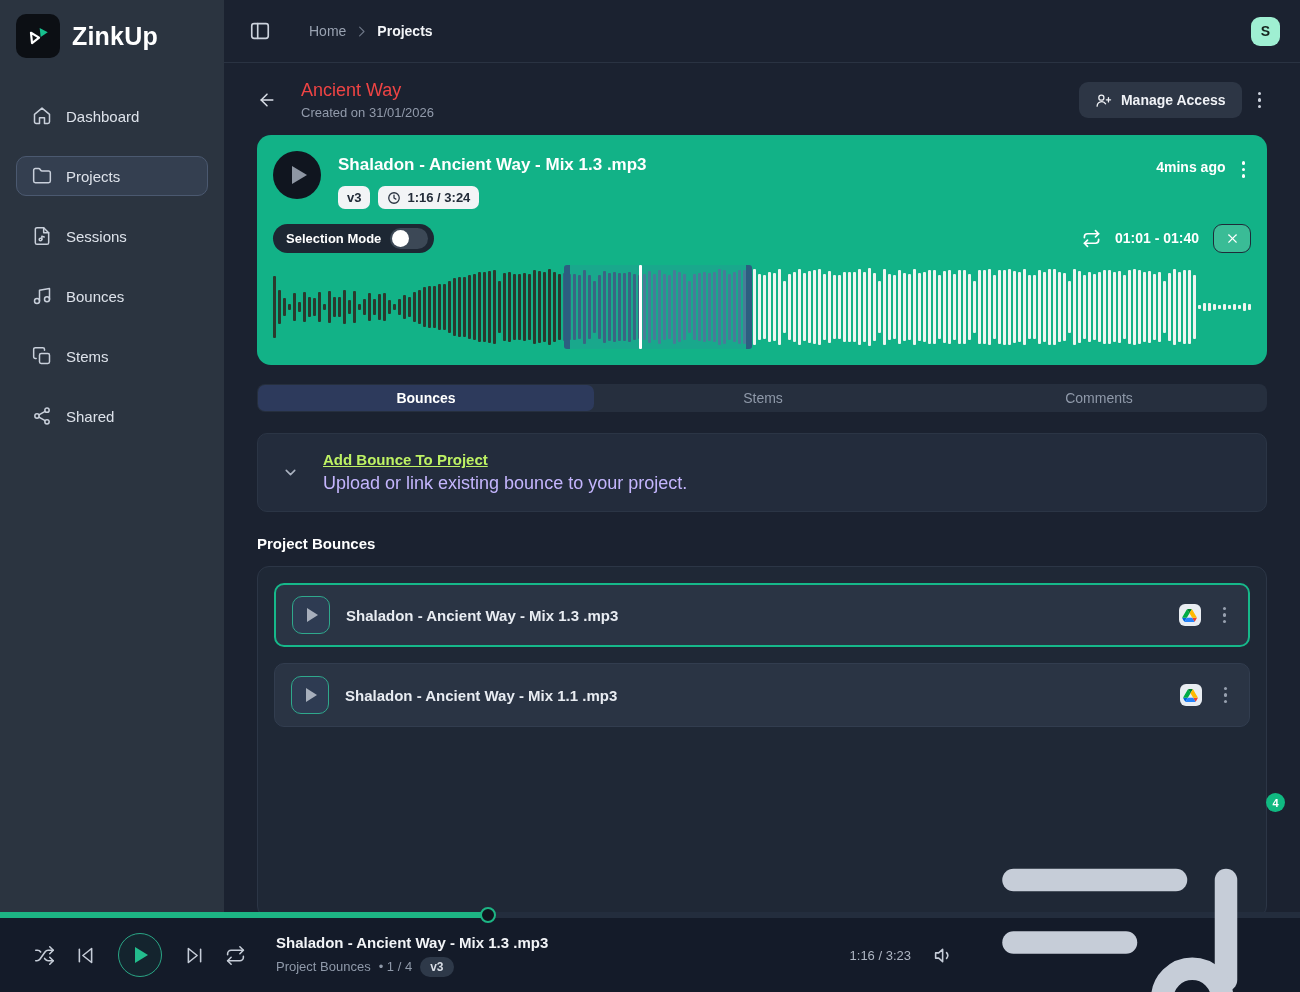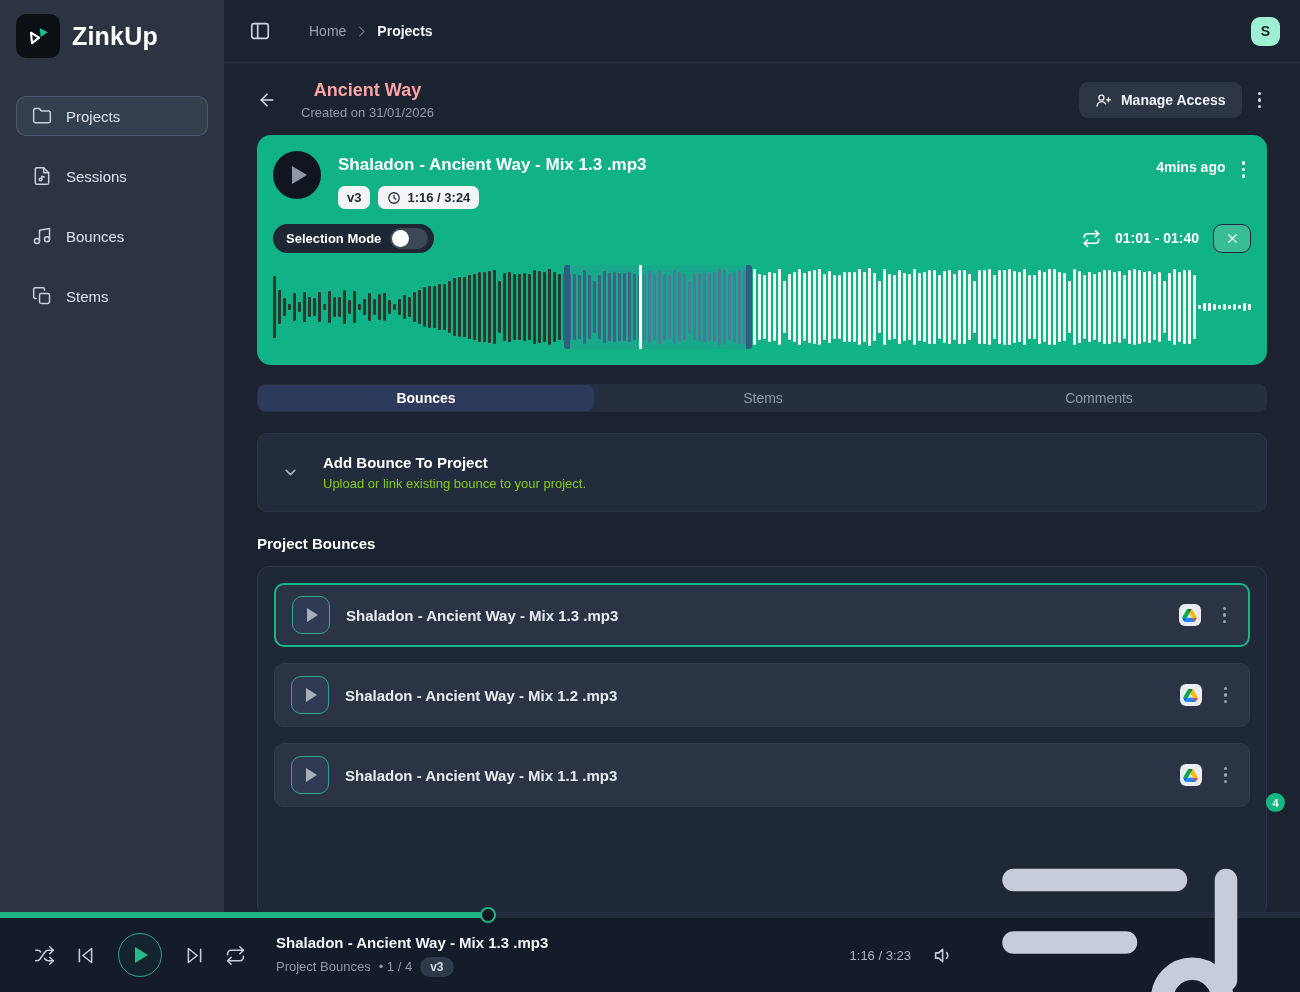--- a/index.html
+++ b/index.html
@@ -25,21 +25,21 @@
   .crumbs { display:flex; align-items:center; gap:8px; margin-left:38px; font-size:14px; }
   .crumb-a { color:#99a2b1; cursor:pointer; }
   .crumb-sep { width:15px; height:15px; color:#6e7787; }
   .crumb-b { color:#f2f4f7; font-weight:700; cursor:pointer; }
   .avatar { margin-left:auto; width:29px; height:29px; border-radius:9px; background:#9fefd2; color:#15231d;
     font-size:14px; font-weight:700; display:flex; align-items:center; justify-content:center; cursor:pointer; }
 
   .content { padding:17px 33px 0 33px; }
   .page-head { display:flex; align-items:center; margin-bottom:15px; }
   .back-btn { width:20px; height:20px; color:#dbe0e8; cursor:pointer; margin-right:24px; }
-  .ph-title { font-size:18px; font-weight:700; color:#fca5a5;text-align:center; }
+  .ph-title { font-size:18px; font-weight:400; color:#ef4444; }
   .ph-sub { font-size:13px; color:#929bab; margin-top:4px; }
   .manage-btn { margin-left:auto; height:36px; background:#2d3645; border-radius:9px; display:flex; align-items:center;
     gap:9px; padding:0 16px; font-size:14px; font-weight:700; color:#f0f2f6; cursor:pointer; }
   .manage-btn .nicon { width:17px; height:17px; }
   .kebab { display:flex; flex-direction:column; gap:3px; align-items:center; padding:6px; cursor:pointer; }
   .kebab i { width:3.5px; height:3.5px; border-radius:50%; background:#cdd3dd; display:block; }
   .kebab.white i { background:#ffffff; }
   .kebab.grey i { background:#97a0af; }
   .head-kebab { margin-left:10px; }
 
@@ -80,22 +80,22 @@
 
   
   .tabs { margin-top:19px; width:1010px; height:28px; background:#262f3e; border-radius:8px; display:flex; }
   .tab { flex:1; display:flex; align-items:center; justify-content:center; font-size:14px; color:#8f99a9; border-radius:7px; cursor:pointer; }
   .tab.active { background:#2d3a5c; color:#fff; font-weight:700; margin:1px; }
 
   
   .add-card { margin-top:21px; width:1010px; height:79px; background:#232c3c; border:1px solid #2b3545; border-radius:10px;
     display:flex; align-items:center; padding:0 24px; gap:24px; cursor:pointer; }
   .add-card .chev { width:17px; height:17px; color:#aab2c0; }
-  .add-title { font-size:15px; font-weight:700; color:#ffffff; }
-  .add-sub { font-size:13px; color:#84cc16; margin-top:5px; }
+  .add-title { font-size:15px; font-weight:700; color:#bef264;text-decoration:underline; }
+  .add-sub { font-size:18px; color:#c4b5fd; margin-top:5px; }
 
   
   .pb-head { margin-top:23px; font-size:15px; font-weight:700; color:#fff; }
   .pb-container { margin-top:14px; width:1010px; height:352px; background:#1f2836; border:1px solid #2c3646; border-radius:12px; padding:16px; overflow:hidden; }
   .brow { position:relative; width:976px; height:64px; background:#2a3444; border-radius:10px; display:flex; align-items:center;
     padding:0 16px; margin-bottom:16px; border:1px solid #323d4f; cursor:pointer; }
   .brow.active { border:2px solid #16b88a; }
   .row-play { width:38px; height:38px; border-radius:10px; background:#2e3b52; border:1.5px solid #2fa88c;
     display:flex; align-items:center; justify-content:center; cursor:pointer; flex:0 0 38px; }
   .row-play .tri { border-width:7px 0 7px 11px; border-color:transparent transparent transparent #a7afbc; margin-left:3px; }
@@ -135,20 +135,28 @@
       <div class="logo-box">
         <svg width="26" height="26" viewBox="0 0 24 24">
           <path d="M13.5 4.5 L21 8.5 L14.5 13 Z" fill="#17c08e"></path>
           <path d="M5.5 9 L13 13.5 L6.5 18.5 Z" fill="none" stroke="#ffffff" stroke-width="2" stroke-linejoin="round"></path>
         </svg>
       </div>
       <div class="logo-name">ZinkUp</div>
     </div>
 
     <nav>
+      <div class="nav-item">
+        <span class="nicon">
+            <svg class="ic" viewBox="0 0 24 24">
+              <path d="m3 10 9-7.5L21 10v9a2 2 0 0 1-2 2h-4v-7h-6v7H5a2 2 0 0 1-2-2z"></path>
+            </svg>
+          </span>
+        <span>Dashboard</span>
+      </div>
       <div class="nav-item active">
         <span class="nicon">
             <svg class="ic" viewBox="0 0 24 24">
               <path d="M4 20h16a2 2 0 0 0 2-2V8a2 2 0 0 0-2-2h-7.9a2 2 0 0 1-1.7-.9l-.8-1.2A2 2 0 0 0 7.9 3H4a2 2 0 0 0-2 2v13a2 2 0 0 0 2 2Z"></path>
             </svg>
           </span>
         <span>Projects</span>
       </div>
       <div class="nav-item">
         <span class="nicon">
@@ -172,20 +180,32 @@
         <span>Bounces</span>
       </div>
       <div class="nav-item">
         <span class="nicon">
             <svg class="ic" viewBox="0 0 24 24">
               <rect x="9" y="9" width="12" height="12" rx="2"></rect>
               <path d="M5 15H4a2 2 0 0 1-2-2V4a2 2 0 0 1 2-2h9a2 2 0 0 1 2 2v1"></path>
             </svg>
           </span>
         <span>Stems</span>
+      </div>
+      <div class="nav-item">
+        <span class="nicon">
+            <svg class="ic" viewBox="0 0 24 24">
+              <circle cx="18" cy="5" r="2.6"></circle>
+              <circle cx="6" cy="12" r="2.6"></circle>
+              <circle cx="18" cy="19" r="2.6"></circle>
+              <path d="m8.3 13.3 7.4 4.3"></path>
+              <path d="m15.7 6.4-7.4 4.3"></path>
+            </svg>
+          </span>
+        <span>Shared</span>
       </div>
     </nav>
   </aside>
 
   <div class="main">
 
     <div class="topbar">
       <span class="panel-btn">
           <svg class="ic" viewBox="0 0 24 24">
             <rect x="3" y="4" width="18" height="16" rx="2.5"></rect>
@@ -538,43 +558,20 @@
                 </svg>
               </span>
             <span class="kebab grey">
                 <i></i>
                 <i></i>
                 <i></i>
               </span>
           </span>
         </div>
 
-        <div class="brow">
-          <span class="row-play">
-              <span class="tri"></span>
-            </span>
-          <span class="row-title">Shaladon - Ancient Way - Mix 1.2 .mp3</span>
-          <span class="row-right">
-            <span class="drive-chip">
-                <svg viewBox="0 0 87.3 78">
-                  <path fill="#0066da" d="m6.6 66.85 3.85 6.65c.8 1.4 1.95 2.5 3.3 3.3L27.5 53H0c0 1.55.4 3.1 1.2 4.5z"></path>
-                  <path fill="#00ac47" d="M43.65 25 29.9 1.2c-1.35.8-2.5 1.9-3.3 3.3l-25.4 44A9.06 9.06 0 0 0 0 53h27.5z"></path>
-                  <path fill="#ea4335" d="M73.55 76.8c1.35-.8 2.5-1.9 3.3-3.3l1.6-2.75L86.1 57.5c.8-1.4 1.2-2.95 1.2-4.5H59.8l5.85 11.5z"></path>
-                  <path fill="#00832d" d="M43.65 25 57.4 1.2C56.05.4 54.5 0 52.9 0H34.4c-1.6 0-3.15.45-4.5 1.2z"></path>
-                  <path fill="#2684fc" d="M59.8 53H27.5L13.75 76.8c1.35.8 2.9 1.2 4.5 1.2h50.8c1.6 0 3.15-.45 4.5-1.2z"></path>
-                  <path fill="#ffba00" d="M73.4 26.5 60.7 4.5c-.8-1.4-1.95-2.5-3.3-3.3L43.65 25 59.8 53h27.45c0-1.55-.4-3.1-1.2-4.5z"></path>
-                </svg>
-              </span>
-            <span class="kebab grey">
-                <i></i>
-                <i></i>
-                <i></i>
-              </span>
-          </span>
-        </div>
 
         <div class="brow">
           <span class="row-play">
               <span class="tri"></span>
             </span>
           <span class="row-title">Shaladon - Ancient Way - Mix 1.1 .mp3</span>
           <span class="row-right">
             <span class="drive-chip">
                 <svg viewBox="0 0 87.3 78">
                   <path fill="#0066da" d="m6.6 66.85 3.85 6.65c.8 1.4 1.95 2.5 3.3 3.3L27.5 53H0c0 1.55.4 3.1 1.2 4.5z"></path>

